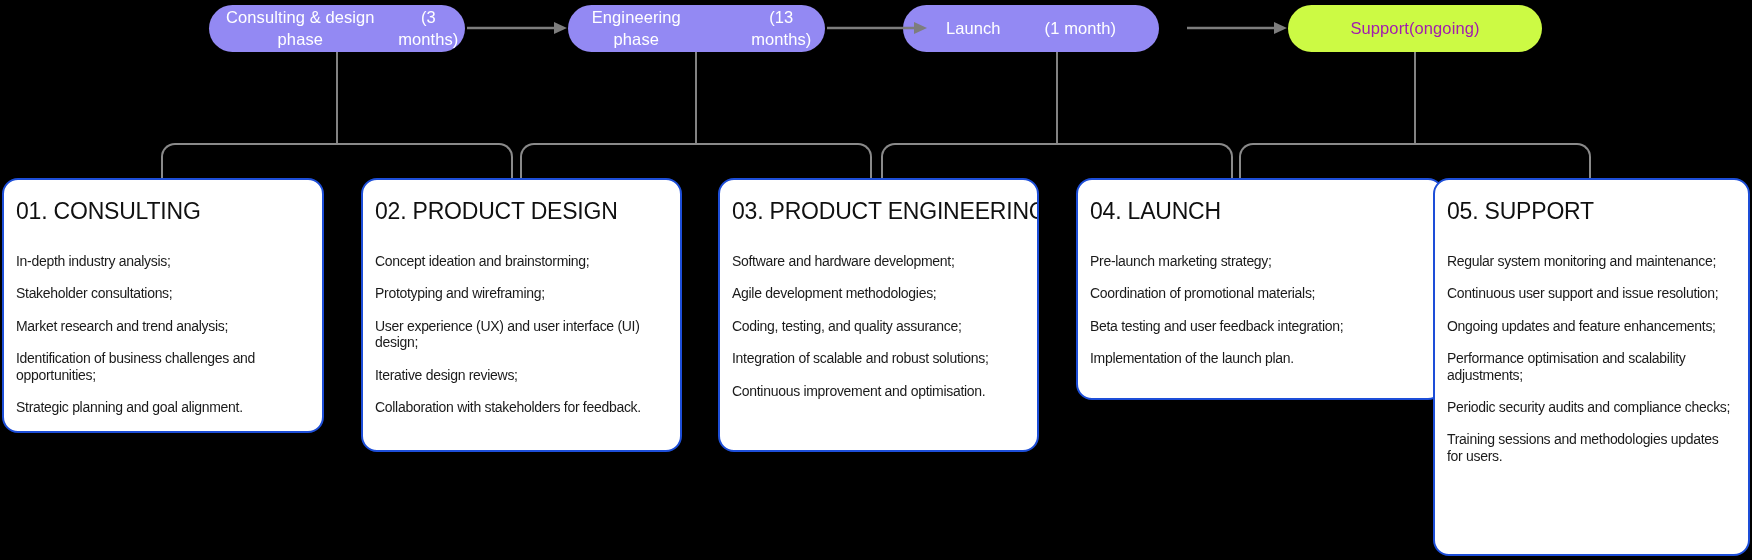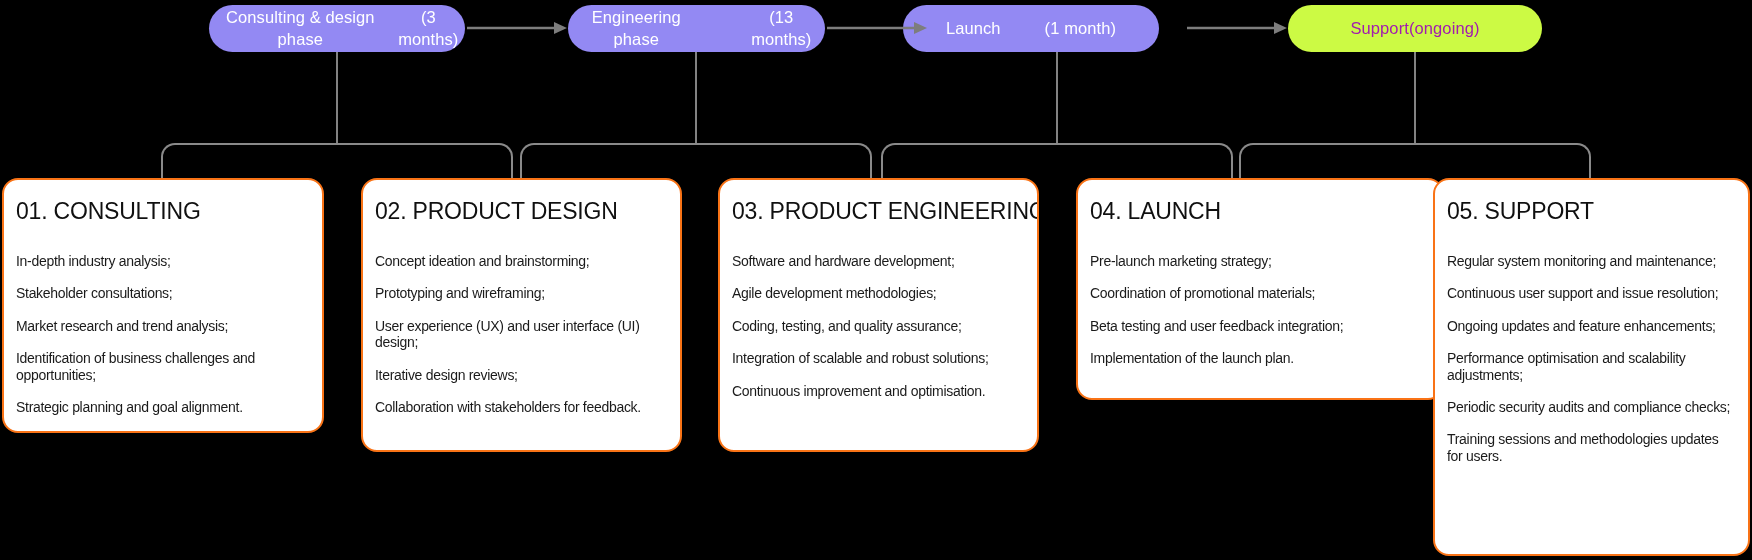--- a/index.html
+++ b/index.html
@@ -21,21 +21,21 @@
   .bracket {
     position:absolute; top:143px; width:352px; height:36px;
     border:2px solid #8a8a8a; border-bottom:none;
     border-radius:14px 14px 0 0; box-sizing:border-box;
   }
   
   .arrow { position:absolute; top:21px; }
   
   .card {
     position:absolute; top:178px; background:#ffffff;
-    border:2px solid #f97316; border-radius:16px; box-sizing:border-box;
+    border:2px solid #1d4ed8; border-radius:16px; box-sizing:border-box;
     padding:18px 12px 0 12px; color:#1a1a1a; overflow:hidden;
   }
   .card h2 {
     margin:0 0 28px; font-size:23px; font-weight:500;
     letter-spacing:-0.2px; color:#101010; white-space:nowrap;
   }
   .card p { margin:0 0 16px; font-size:14px; line-height:1.17; letter-spacing:-0.3px; }
 </style>
 </head>
 <body>

